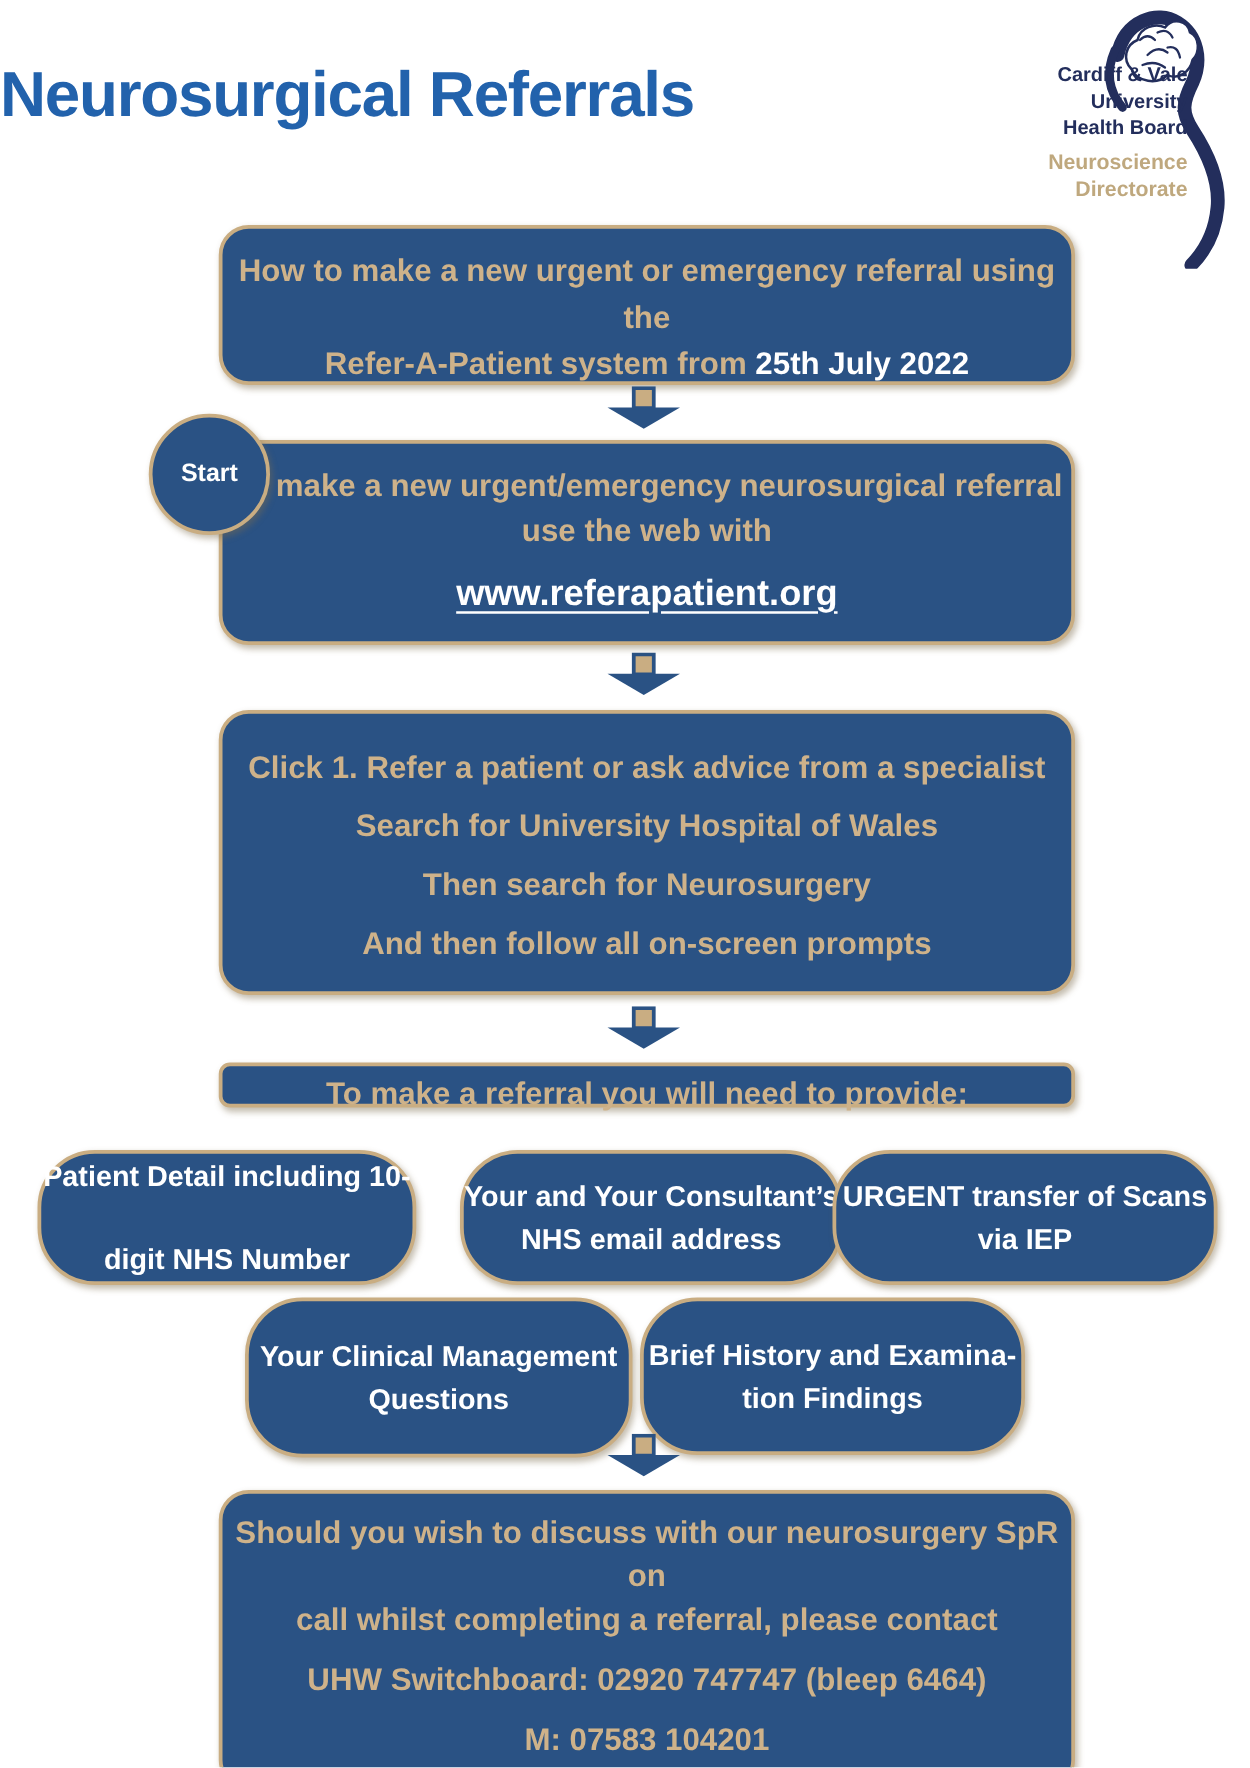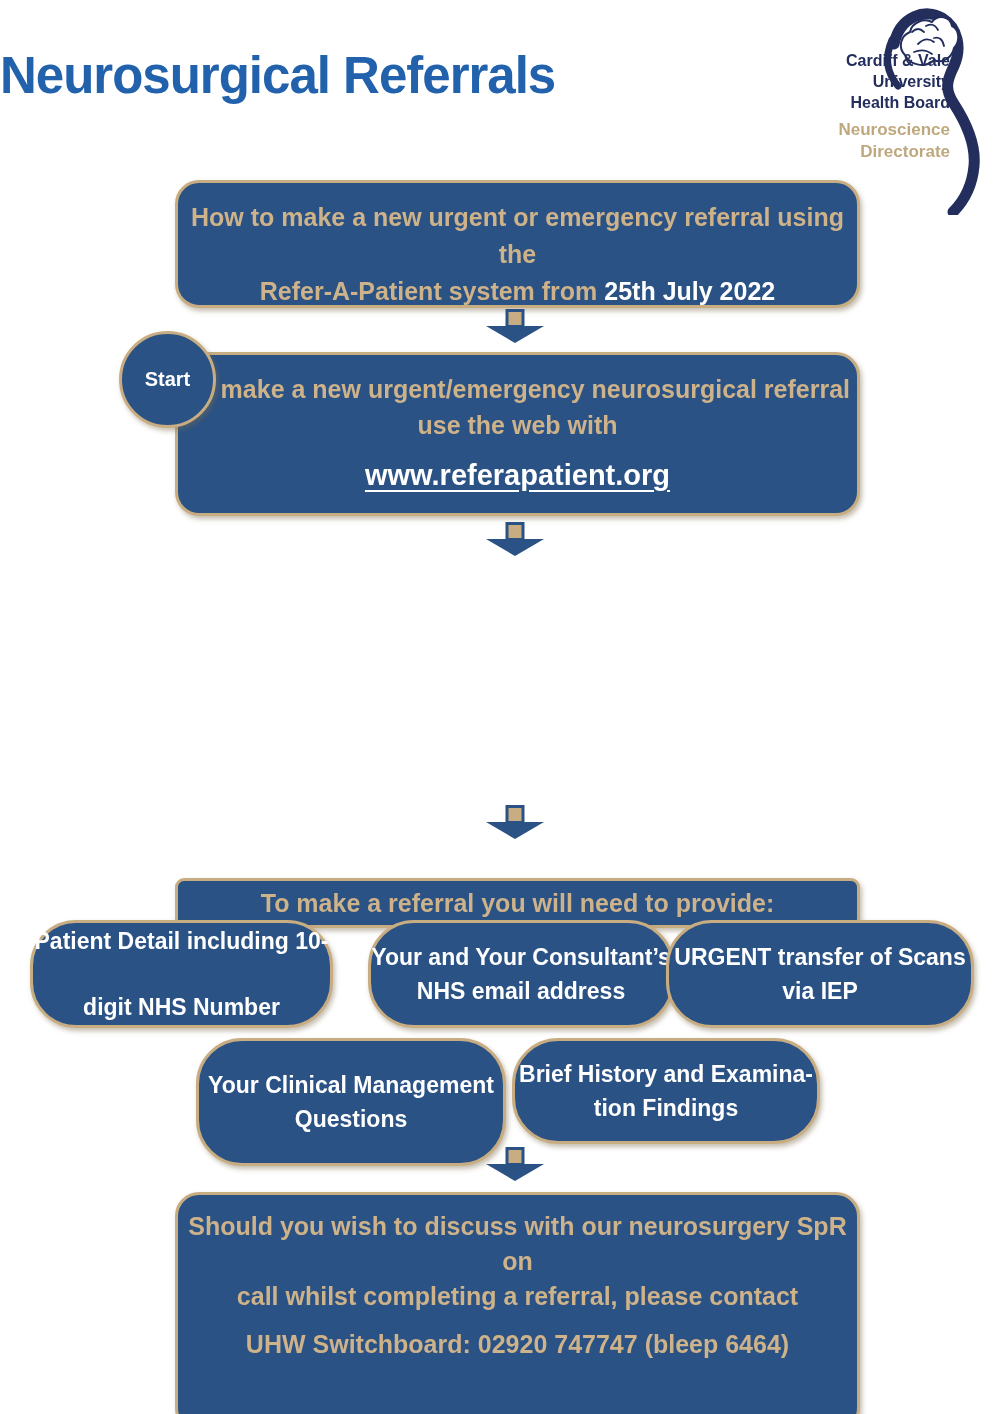--- a/index.html
+++ b/index.html
@@ -34,21 +34,21 @@
     box-shadow:2px 3px 5px rgba(125,108,78,.45);
   }
   .intro-box{top:180px;height:128px;padding-top:16px;line-height:37px;}
   .date-highlight{color:var(--white_text);}
   .weblink-box{top:352px;height:164px;padding-top:16px;line-height:36px;z-index:1;}
   .weblink-box .link{
     display:inline-block;margin-top:15px;font-size:29px;color:var(--white_text);
     text-decoration:underline;text-underline-offset:5px;cursor:pointer;line-height:34px;
   }
   .steps-box{top:568px;height:228px;padding-top:20px;line-height:47px;}
-  .provide-bar{top:850px;height:50px;border-radius:9px;line-height:45px;margin-top:28px;}
+  .provide-bar{top:850px;height:36px;border-radius:9px;line-height:45px;}
   .contact-box{top:1192px;height:240px;padding-top:14px;line-height:35px;}
   .contact-box .phone-line{margin-top:13px;}
   
   .start-badge{
     position:absolute;top:331px;left:119px;width:97px;height:97px;box-sizing:border-box;
     background:var(--box_blue);border:3px solid var(--border_tan);border-radius:50%;
     color:var(--white_text);font-size:20px;display:flex;align-items:center;justify-content:center;
     z-index:2;box-shadow:2px 3px 5px rgba(125,108,78,.45);
   }
   
@@ -56,21 +56,21 @@
     position:absolute;box-sizing:border-box;height:108px;
     background:var(--box_blue);border:3px solid var(--border_tan);border-radius:46px;
     color:var(--white_text);font-size:23px;line-height:34px;text-align:center;
     display:flex;flex-direction:column;align-items:center;justify-content:center;
     box-shadow:2px 3px 5px rgba(125,108,78,.45);
   }
   .pill-1{top:920px;left:30px;width:303px;gap:32px;}
   .pill-2{top:920px;left:368px;width:306px;}
   .pill-3{top:920px;left:666px;width:308px;}
   .pill-4{top:1038px;left:196px;width:310px;height:128px;}
-  .pill-5{top:1038px;left:512px;width:308px;height:106px;}
+  .pill-5{top:1038px;left:512px;width:308px;height:126px;}
   
   .down-arrow{position:absolute;left:485px;width:60px;height:35px;}
   .arrow-1{top:309px;}
   .arrow-2{top:522px;}
   .arrow-3{top:805px;}
   .arrow-4{top:1147px;}
 </style>
 </head>
 <body>
 
@@ -119,20 +119,26 @@
     <div>To make a new urgent/emergency neurosurgical referral</div>
     <div>use the web with</div>
     <div><a class="link">www.referapatient.org</a></div>
   </div>
 
   <svg class="down-arrow arrow-2" viewBox="0 0 60 35">
     <rect x="22" y="1.5" width="16" height="16" fill="#C9AD82" stroke="#2A5284" stroke-width="3"></rect>
     <polygon points="1,17 59,17 30,34" fill="#2A5284"></polygon>
   </svg>
 
+  <div class="flow-box steps-box">
+    <div>Click 1. Refer a patient or ask advice from a specialist</div>
+    <div>Search for University Hospital of Wales</div>
+    <div>Then search for Neurosurgery</div>
+    <div>And then follow all on-screen prompts</div>
+  </div>
 
   <svg class="down-arrow arrow-3" viewBox="0 0 60 35">
     <rect x="22" y="1.5" width="16" height="16" fill="#C9AD82" stroke="#2A5284" stroke-width="3"></rect>
     <polygon points="1,17 59,17 30,34" fill="#2A5284"></polygon>
   </svg>
 
   <div class="flow-box provide-bar">
     <span>To make a referral you will need to provide:</span>
   </div>
 
@@ -159,15 +165,16 @@
 
   <svg class="down-arrow arrow-4" viewBox="0 0 60 35">
     <rect x="22" y="1.5" width="16" height="16" fill="#C9AD82" stroke="#2A5284" stroke-width="3"></rect>
     <polygon points="1,17 59,17 30,34" fill="#2A5284"></polygon>
   </svg>
 
   <div class="flow-box contact-box">
     <div>Should you wish to discuss with our neurosurgery SpR on</div>
     <div>call whilst completing a referral, please contact</div>
     <div class="phone-line">UHW Switchboard: 02920 747747 (bleep 6464)</div>
+    <div class="phone-line">M: 07583 104201</div>
   </div>
 
 </div>
 
 </body></html>

